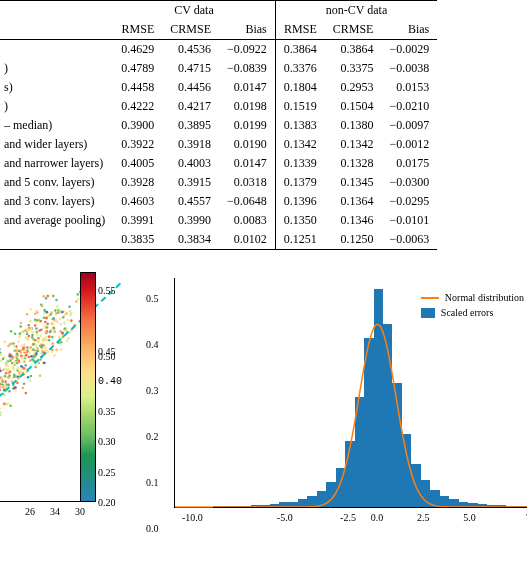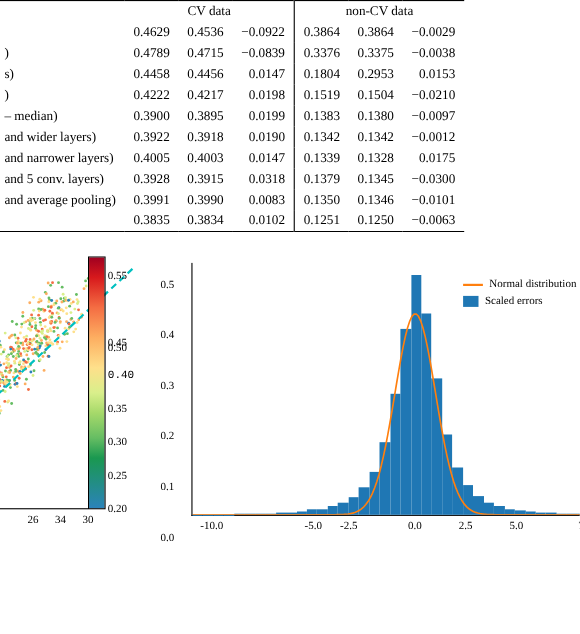--- a/index.html
+++ b/index.html
@@ -213,20 +213,29 @@
 </head>
 <body>
 
 <div class="table-wrap">
 <table>
 <thead>
   <tr class="group-header top-rule">
     <th></th>
     <th colspan="3" class="sep-right">CV data</th>
     <th colspan="3">non-CV data</th>
+  </tr>
+  <tr class="col-header bot-rule">
+    <th></th>
+    <th>RMSE</th>
+    <th>CRMSE</th>
+    <th class="sep-right">Bias</th>
+    <th>RMSE</th>
+    <th>CRMSE</th>
+    <th>Bias</th>
   </tr>
 </thead>
 <tbody id="tbody">
         <tr>
           <td></td>
           <td>0.4629</td>
           <td>0.4536</td>
           <td class="sep-right">−0.0922</td>
           <td>0.3864</td>
           <td>0.3864</td>
@@ -287,20 +296,29 @@
           <td>0.0175</td>
         </tr>
         <tr>
           <td> and 5 conv. layers)</td>
           <td>0.3928</td>
           <td>0.3915</td>
           <td class="sep-right">0.0318</td>
           <td>0.1379</td>
           <td>0.1345</td>
           <td>−0.0300</td>
+        </tr>
+        <tr>
+          <td> and 3 conv. layers)</td>
+          <td>0.4603</td>
+          <td>0.4557</td>
+          <td class="sep-right">−0.0648</td>
+          <td>0.1396</td>
+          <td>0.1364</td>
+          <td>−0.0295</td>
         </tr>
         <tr>
           <td> and average pooling)</td>
           <td>0.3991</td>
           <td>0.3990</td>
           <td class="sep-right">0.0083</td>
           <td>0.1350</td>
           <td>0.1346</td>
           <td>−0.0101</td>
         </tr>
@@ -1308,21 +1326,21 @@
         <div class="legend-row">
           <span class="legend-sq"></span>
           <span>Scaled errors</span>
         </div>
       </div>
     </div>
     <div class="xaxis2-ticks" id="hist-xticks">
         <span style="left: 18.4615px;">-10.0</span>
         <span style="left: 64.6154px; margin-top: 40px;">-7.5</span>
         <span style="left: 110.769px;">-5.0</span>
-        <span style="left: 143px; text-align: center;">-2.5</span>
+        <span style="left: 174px; text-align: center;">-2.5</span>
         <span style="left: 203.077px;">0.0</span>
         <span style="left: 249.231px;">2.5</span>
         <span style="left: 295.385px;">5.0</span>
         <span style="left: 358px;">7.5</span>
       </div>
   </div>
 
 </div>
 
 </body></html>

